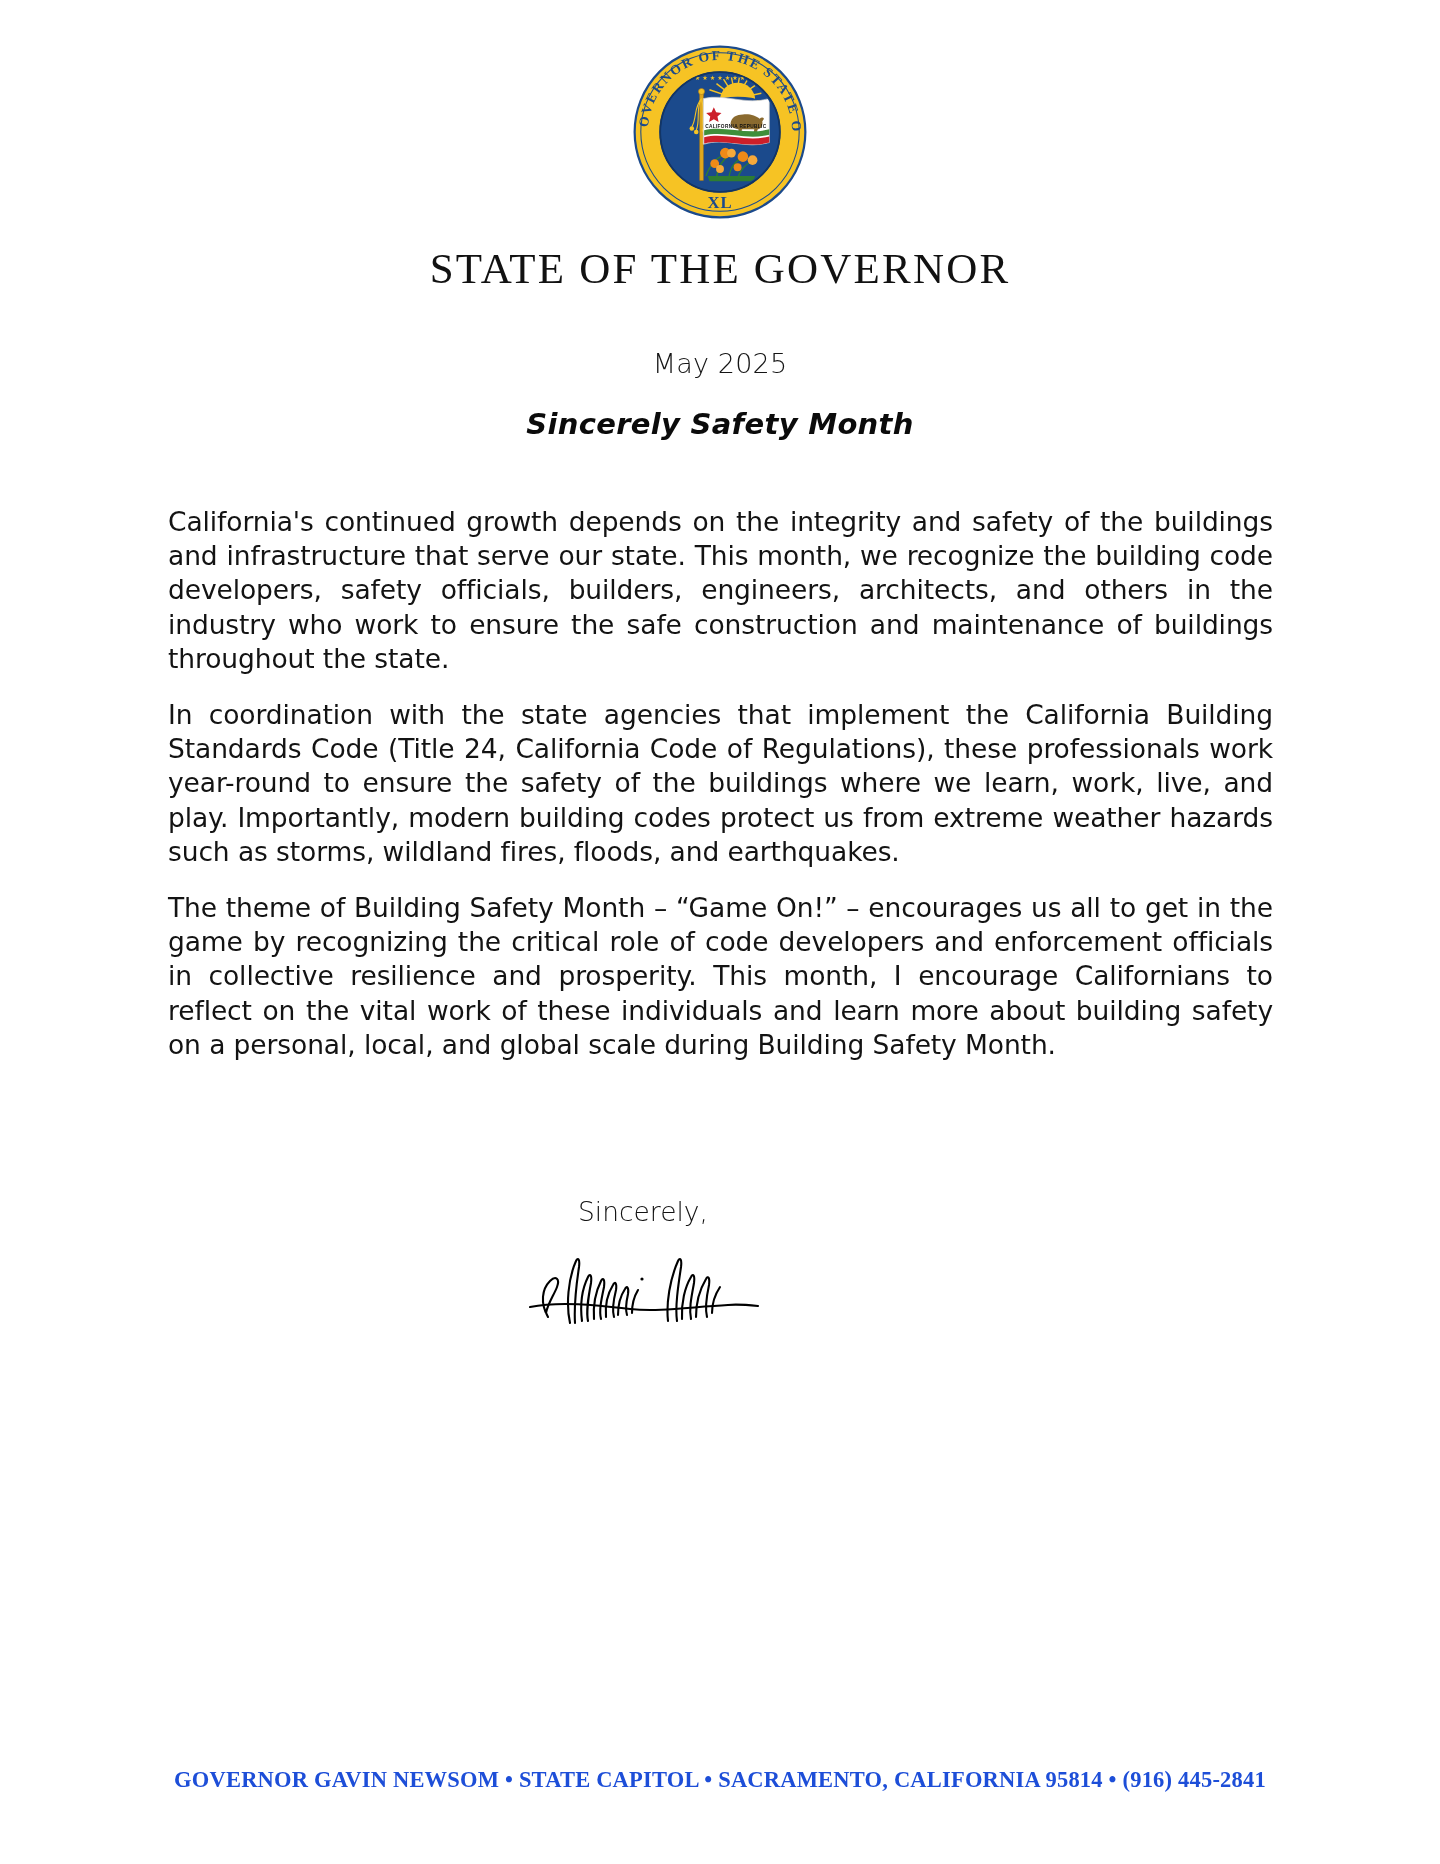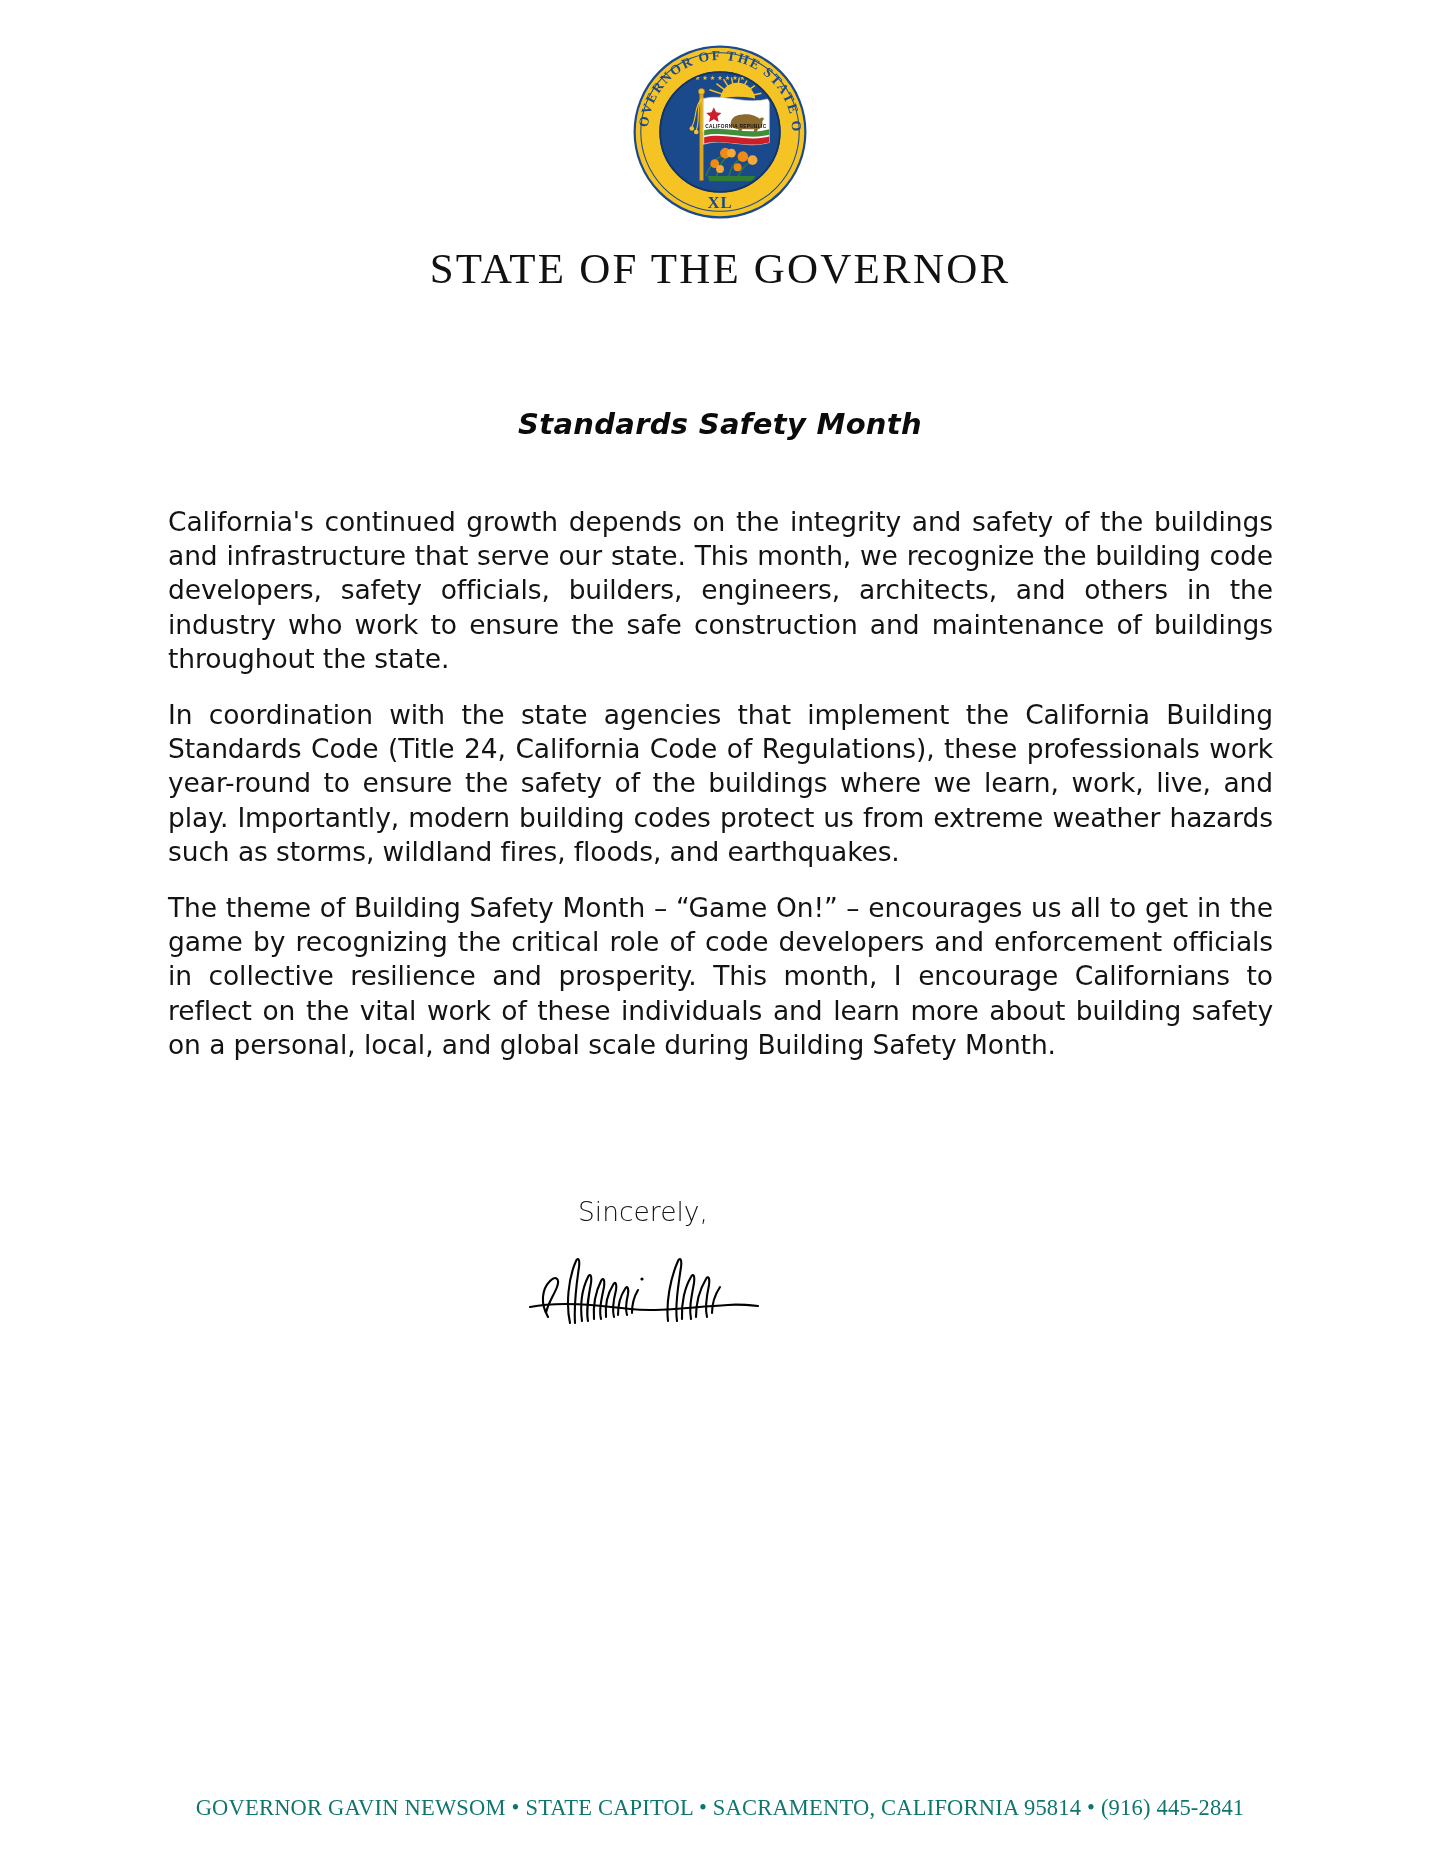--- a/index.html
+++ b/index.html
@@ -124,29 +124,30 @@
     font-size: 26.5px;
     font-weight: 300;
     color: #131313;
     margin-top: 2px;
     line-height: 32px;
   }
 
   
   .footer {
     position: absolute;
-    bottom: 43px;
+    bottom: 71px;
     left: 0;
     width: 100%;
     text-align: center;
     font-family: "Liberation Serif", "DejaVu Serif", serif;
     font-size: 22.5px;
     letter-spacing: 0.2px;
-    color: #0f766e;
+    color: #1d4ed8;
     white-space: nowrap;
+    font-weight: bold;
   }
 </style>
 </head>
 <body>
 
 <div class="page">
 
   <div class="seal-wrap">
     <svg class="seal" viewBox="0 0 200 200" aria-label="Seal of the Governor of the State of California">
       <defs>
@@ -228,22 +229,23 @@
           <circle cx="120" cy="140" r="4.5" fill="#ef8a18"></circle>
           <path d="M 86,150 L 140,150 L 138,156 L 88,156 Z" fill="#2e7d32"></path>
         </g>
       </g>
       <circle cx="100" cy="100" r="68" fill="none" stroke="#123566" stroke-width="2"></circle>
     </svg>
   </div>
 
   <div class="doc-title">STATE OF THE GOVERNOR</div>
 
-
-  <div class="doc-subject">Standards Safety Month</div>
+  <div class="doc-date">May 2025</div>
+
+  <div class="doc-subject">Sincerely Safety Month</div>
 
   <div class="body-block">
     <p class="para">California's continued growth depends on the integrity and safety of the buildings and infrastructure that serve our state. This month, we recognize the building code developers, safety officials, builders, engineers, architects, and others in the industry who work to ensure the safe construction and maintenance of buildings throughout the state.</p>
     <p class="para">In coordination with the state agencies that implement the California Building Standards Code (Title 24, California Code of Regulations), these professionals work year-round to ensure the safety of the buildings where we learn, work, live, and play. Importantly, modern building codes protect us from extreme weather hazards such as storms, wildland fires, floods, and earthquakes.</p>
     <p class="para">The theme of Building Safety Month – “Game On!” – encourages us all to get in the game by recognizing the critical role of code developers and enforcement officials in collective resilience and prosperity. This month, I encourage Californians to reflect on the vital work of these individuals and learn more  about building safety on a personal, local, and global scale during Building Safety Month.</p>
   </div>
 
   <div class="sig-block">
     <div class="sig-closing">Sincerely,</div>
     <svg class="sig-image" viewBox="0 0 300 96" aria-label="Gavin Newsom signature">

